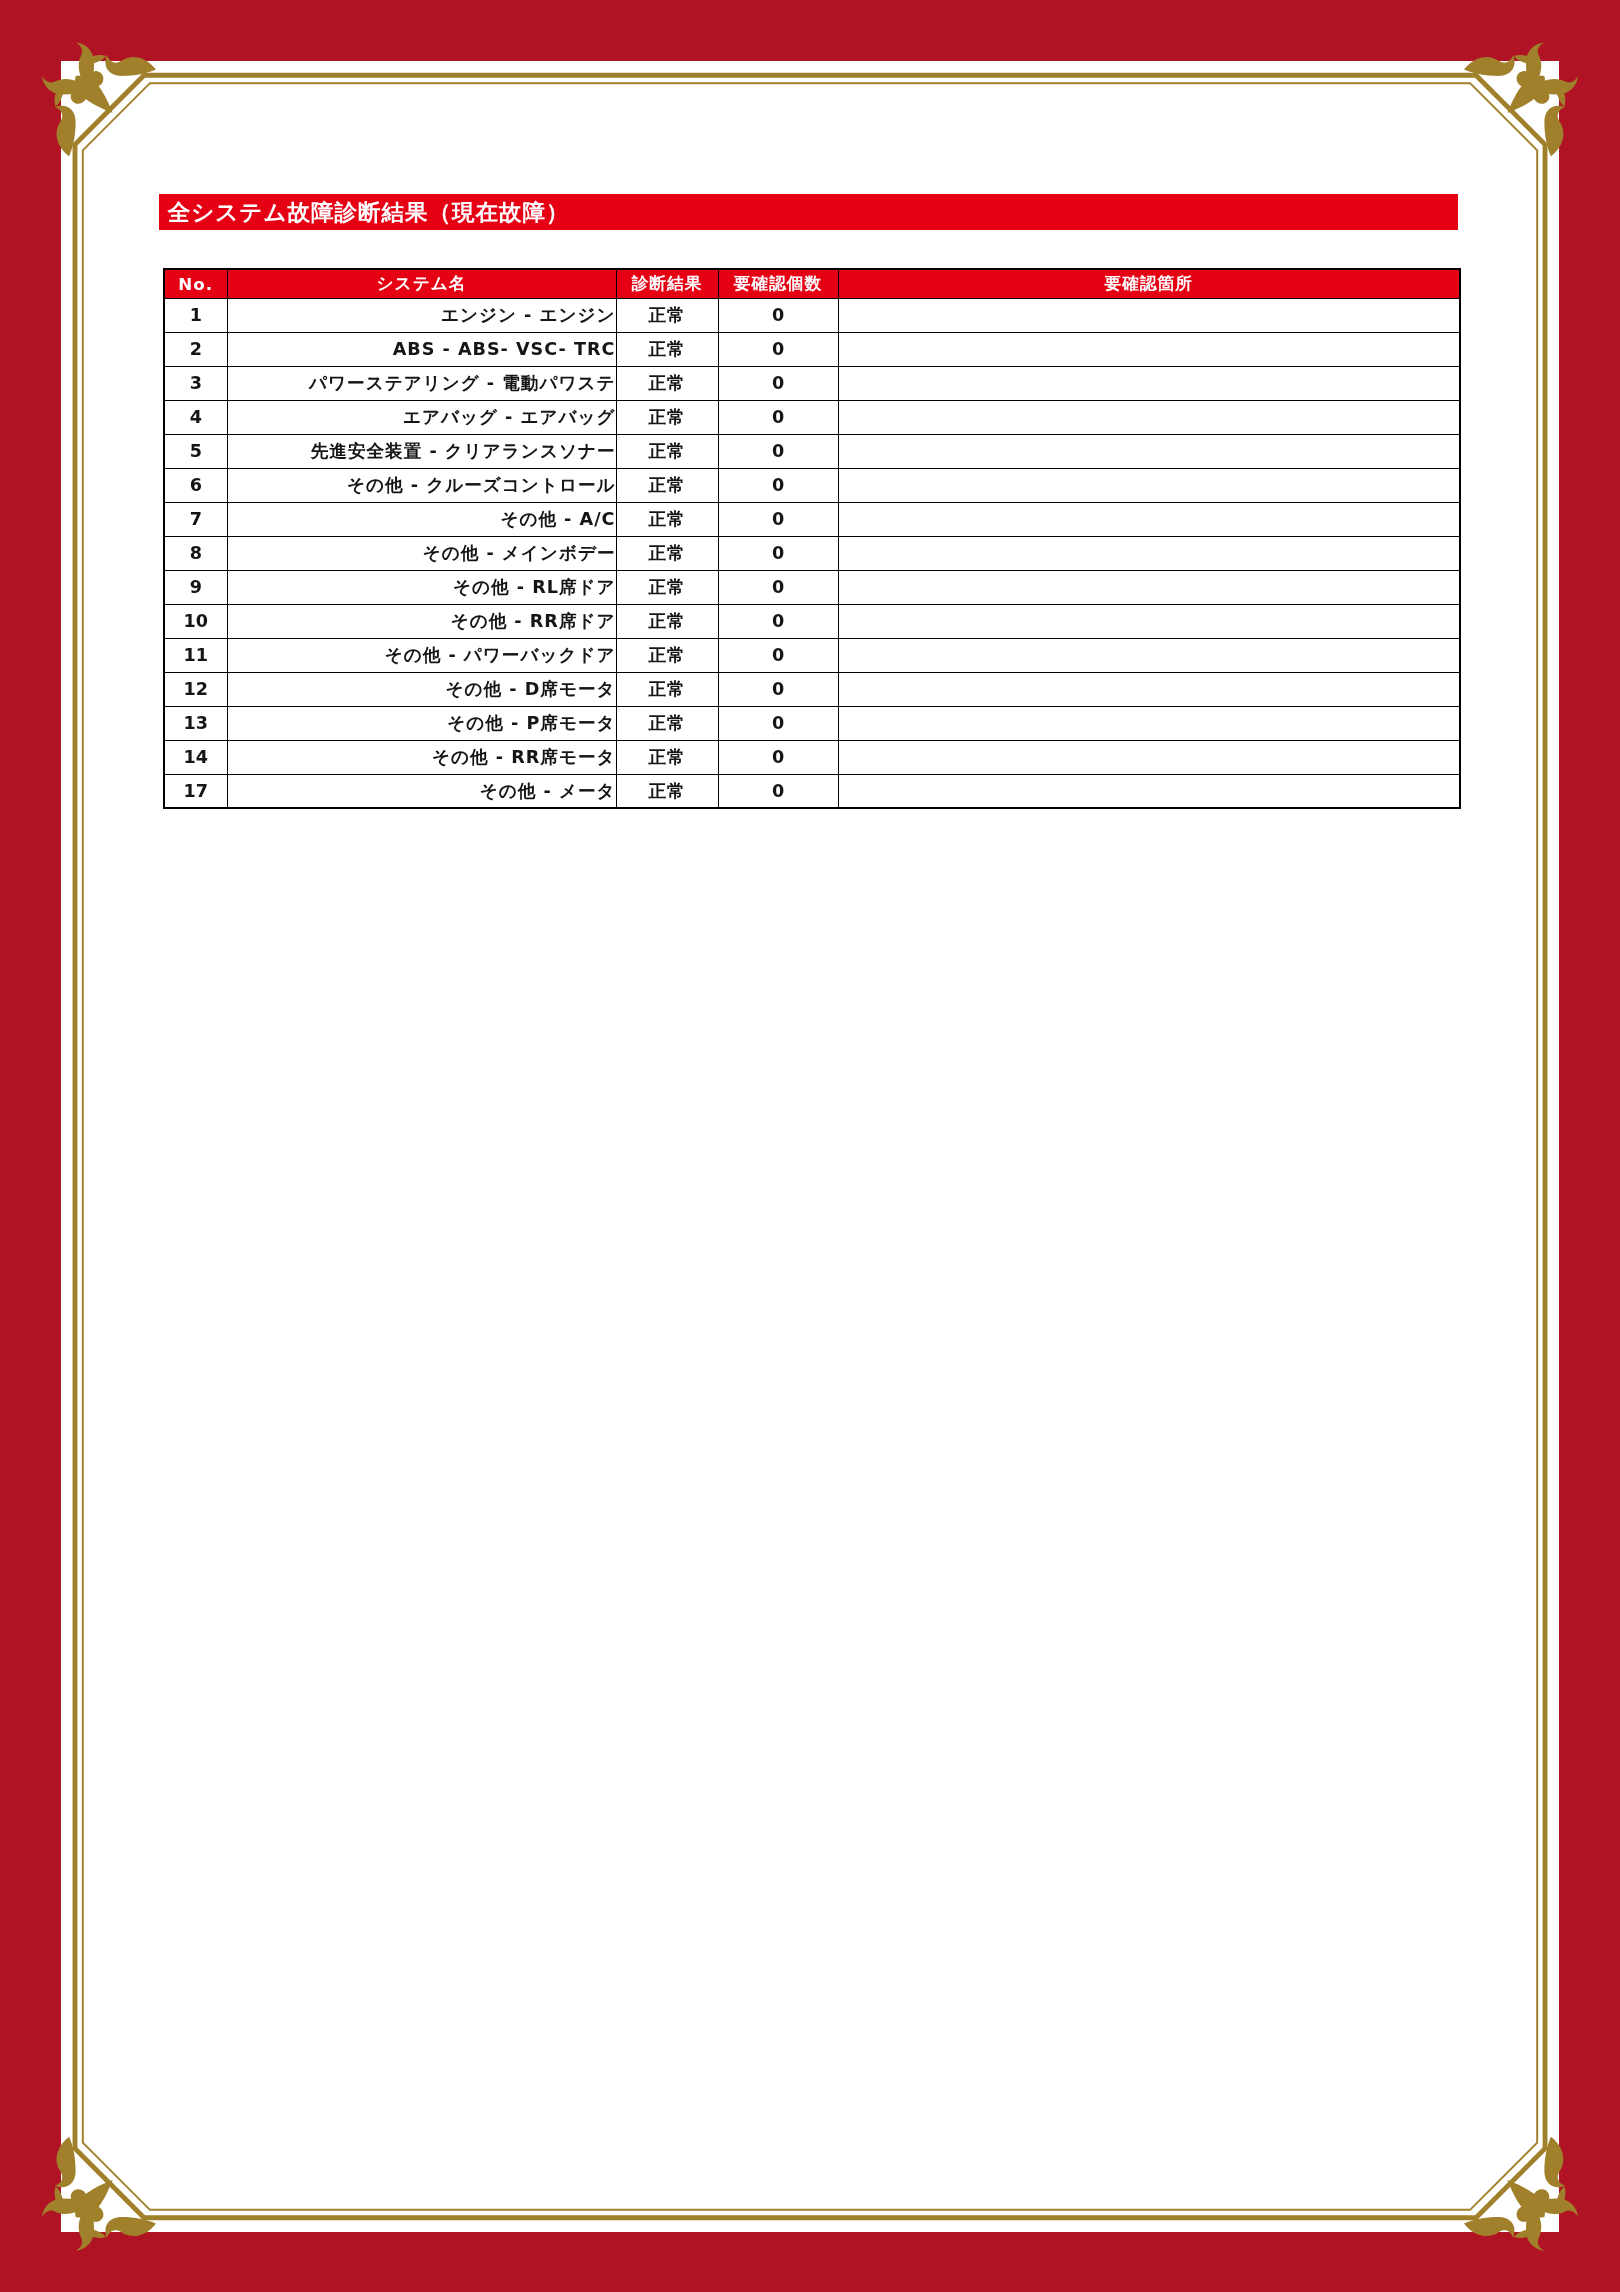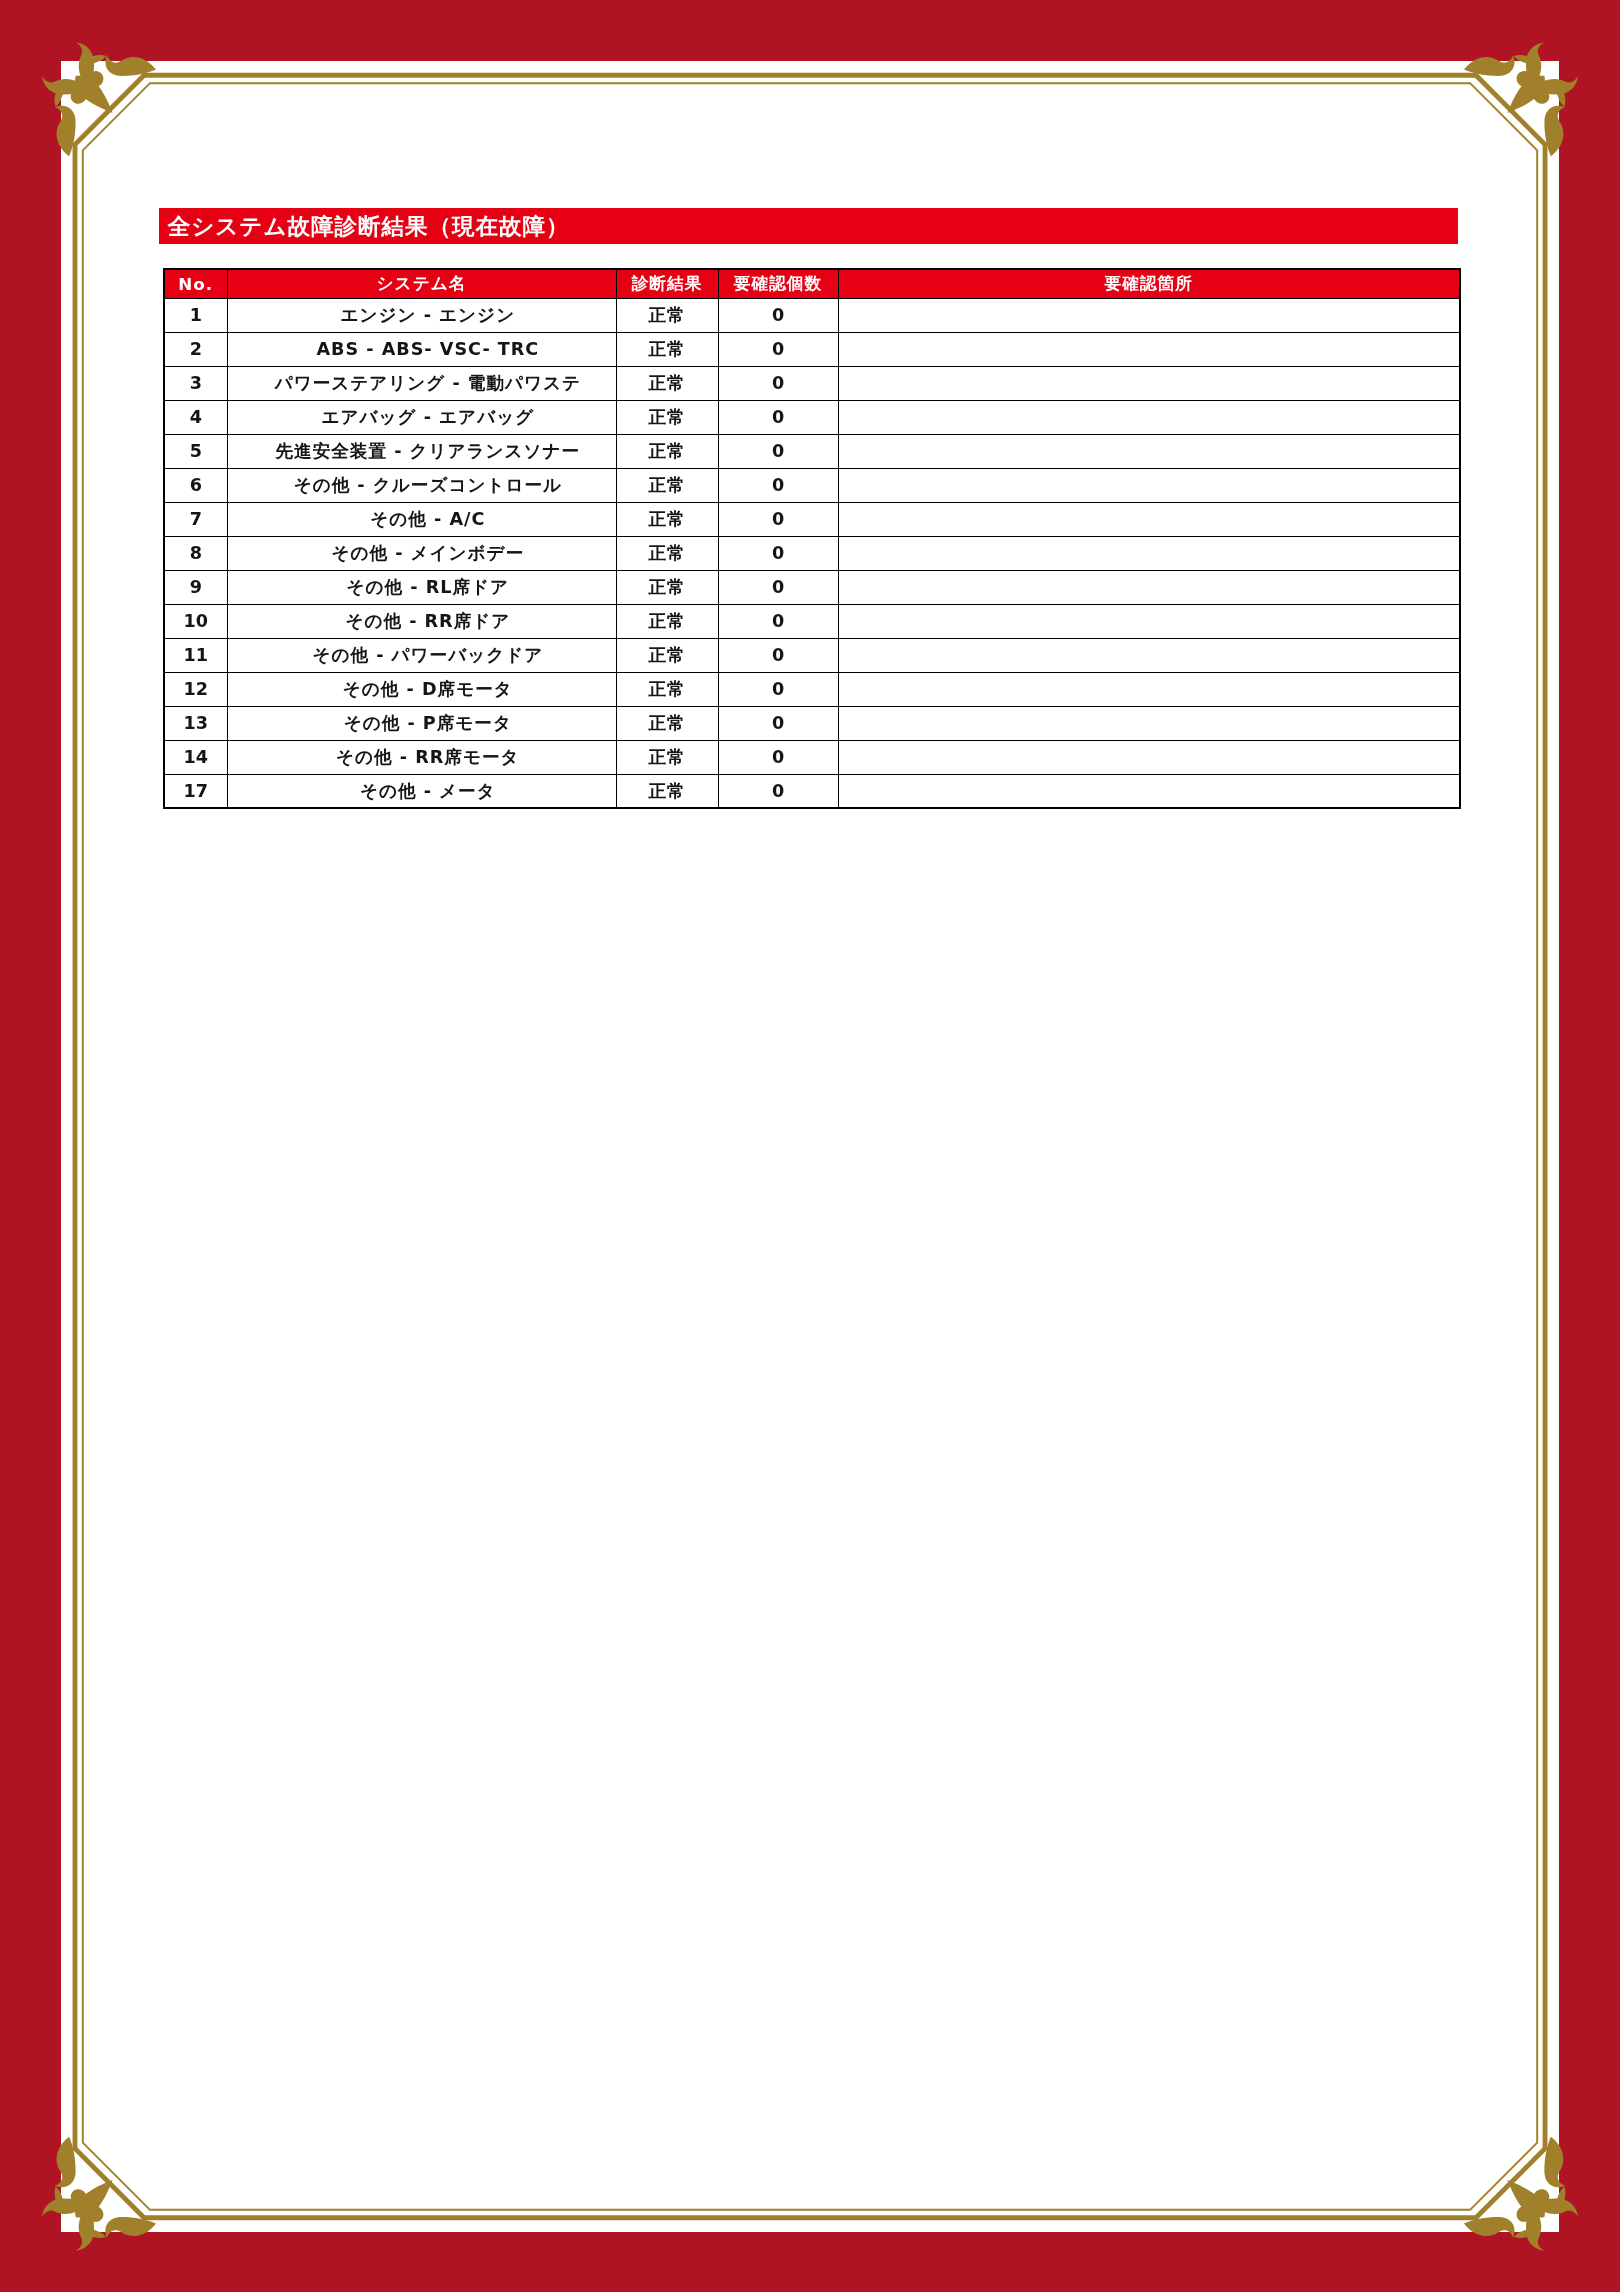--- a/index.html
+++ b/index.html
@@ -17,21 +17,21 @@
     box-sizing:border-box;
     pointer-events:none;
   }
   
   .gold-frame{
     position:absolute;left:0;top:0;width:1620px;height:2293px;
     pointer-events:none;
   }
   
   .title-bar{
-    position:absolute;left:159px;top:208px;
+    position:absolute;left:159px;top:194px;
     width:1299px;height:36px;
     background:#E60014;
     color:#ffffff;
     font-size:22.5px;
     font-weight:bold;
     line-height:36px;
     padding-left:8.8px;
     box-sizing:border-box;
     letter-spacing:1px;
     white-space:nowrap;
@@ -61,21 +61,21 @@
     text-align:center;
     letter-spacing:1px;
   }
   .diag-table tbody td{
     height:34px;
     font-size:17.6px;
     font-weight:600;
     color:#151515;
   }
   td.col-no{text-align:center;font-size:16.7px;}
-  td.col-system{text-align:center;padding-left:12.7px;letter-spacing:1px;}
+  td.col-system{text-align:right;padding-left:12.7px;letter-spacing:1px;}
   td.col-result{text-align:center;letter-spacing:1px;margin-top:21px;}
   td.col-count{text-align:center;font-size:16.7px;}
   td.col-locations{text-align:left;}
 </style>
 </head>
 <body>
 
 <div class="canvas">
 
   <div class="red-frame"></div>

